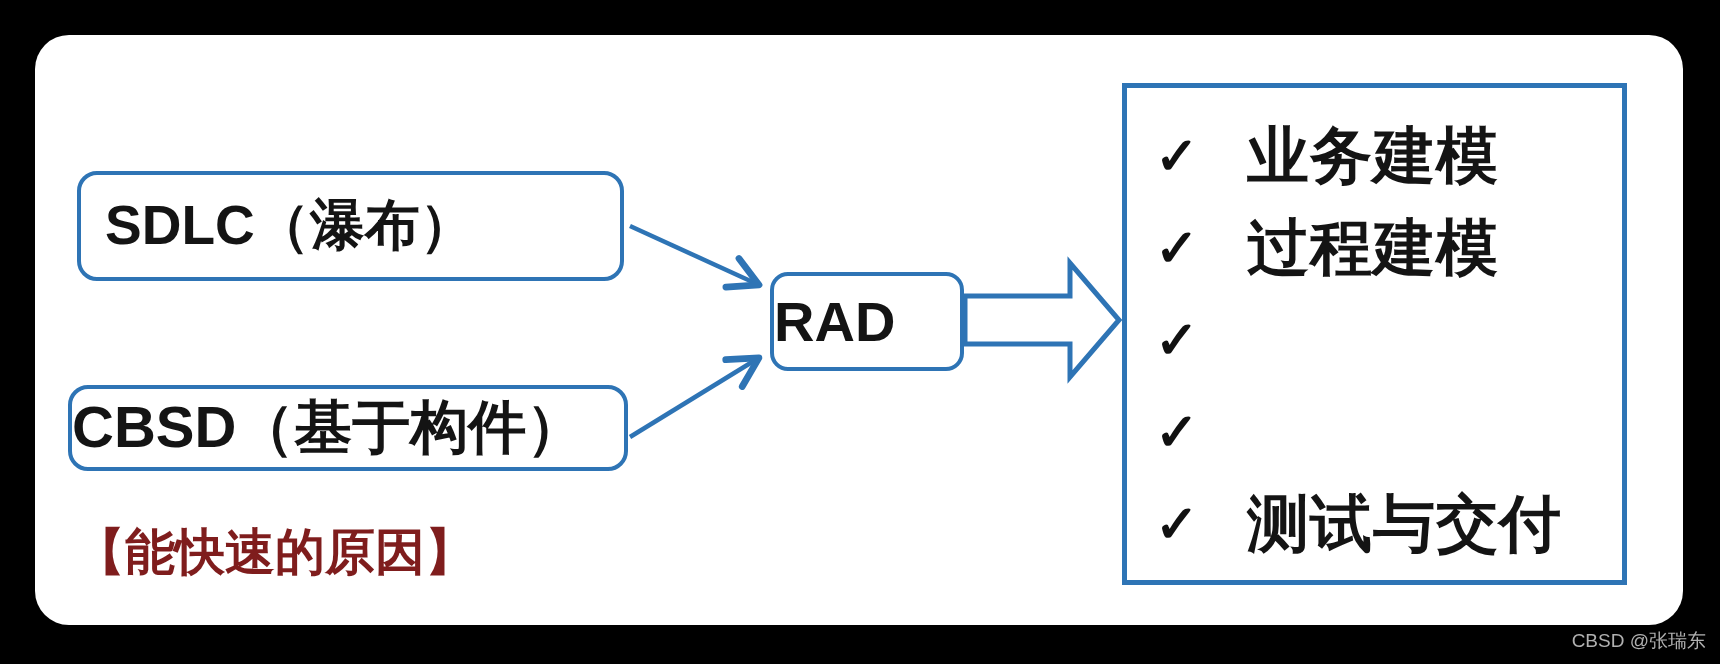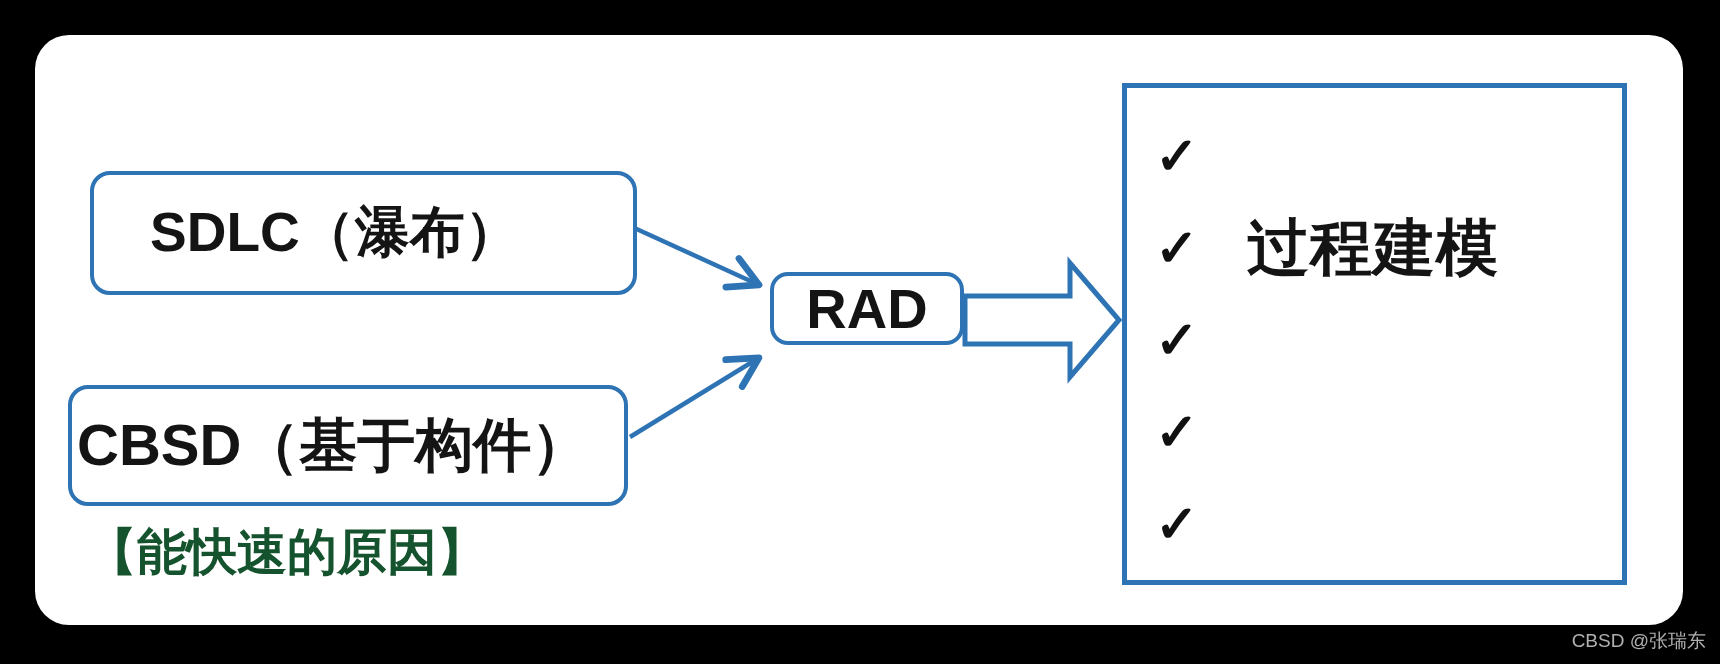--- a/index.html
+++ b/index.html
@@ -42,39 +42,36 @@
     display: flex;
     align-items: center;
     font-weight: bold;
     color: #141414;
     white-space: nowrap;
   }
   .node-sdlc {
     left: 42px;
     top: 136px;
     width: 547px;
-    height: 124px;
-    padding-left: 56px;
+    height: 110px;
+    padding-left: 24px;
     font-size: 55px;
-    margin-left: 13px;
   }
   .node-cbsd {
     left: 33px;
     top: 350px;
     width: 560px;
-    height: 121px;
-    padding-left: 5px;
+    height: 86px;
     font-size: 58px;
   }
   .node-rad {
     left: 735px;
     top: 237px;
     width: 194px;
-    height: 73px;
-    justify-content: center;
+    height: 99px;
     padding-left: 0;
     font-size: 56px;
     border-radius: 18px;
   }
   .checklist-box {
     position: absolute;
     box-sizing: border-box;
     left: 1087px;
     top: 48px;
     width: 505px;
@@ -100,25 +97,25 @@
   .check-label {
     font-size: 62px;
     font-weight: bold;
     color: #141414;
     letter-spacing: 1px;
     white-space: nowrap;
     line-height: 1;
   }
   .note {
     position: absolute;
-    left: 52px;
+    left: 40px;
     top: 486px;
     font-size: 50px;
     font-weight: bold;
-    color: #14532d;
+    color: #7f1d1d;
     white-space: nowrap;
     line-height: 1.25;
   }
   .watermark {
     position: absolute;
     right: 14px;
     bottom: 10px;
     font-size: 19px;
     color: #b0b0b0;
     white-space: nowrap;
@@ -149,33 +146,35 @@
       <span>CBSD（基于构件）</span>
     </div>
 
     <div class="node node-rad">
       <span>RAD</span>
     </div>
 
     <div class="checklist-box">
       <div class="check-row">
         <span class="check-mark">✓</span>
+        <span class="check-label">业务建模</span>
       </div>
       <div class="check-row">
         <span class="check-mark">✓</span>
         <span class="check-label">过程建模</span>
       </div>
       <div class="check-row">
         <span class="check-mark">✓</span>
       </div>
       <div class="check-row">
         <span class="check-mark">✓</span>
       </div>
       <div class="check-row">
         <span class="check-mark">✓</span>
+        <span class="check-label">测试与交付</span>
       </div>
     </div>
 
     <div class="note">【能快速的原因】</div>
   </div>
 
   <div class="watermark">CBSD @张瑞东</div>
 </div>
 
 </body></html>

